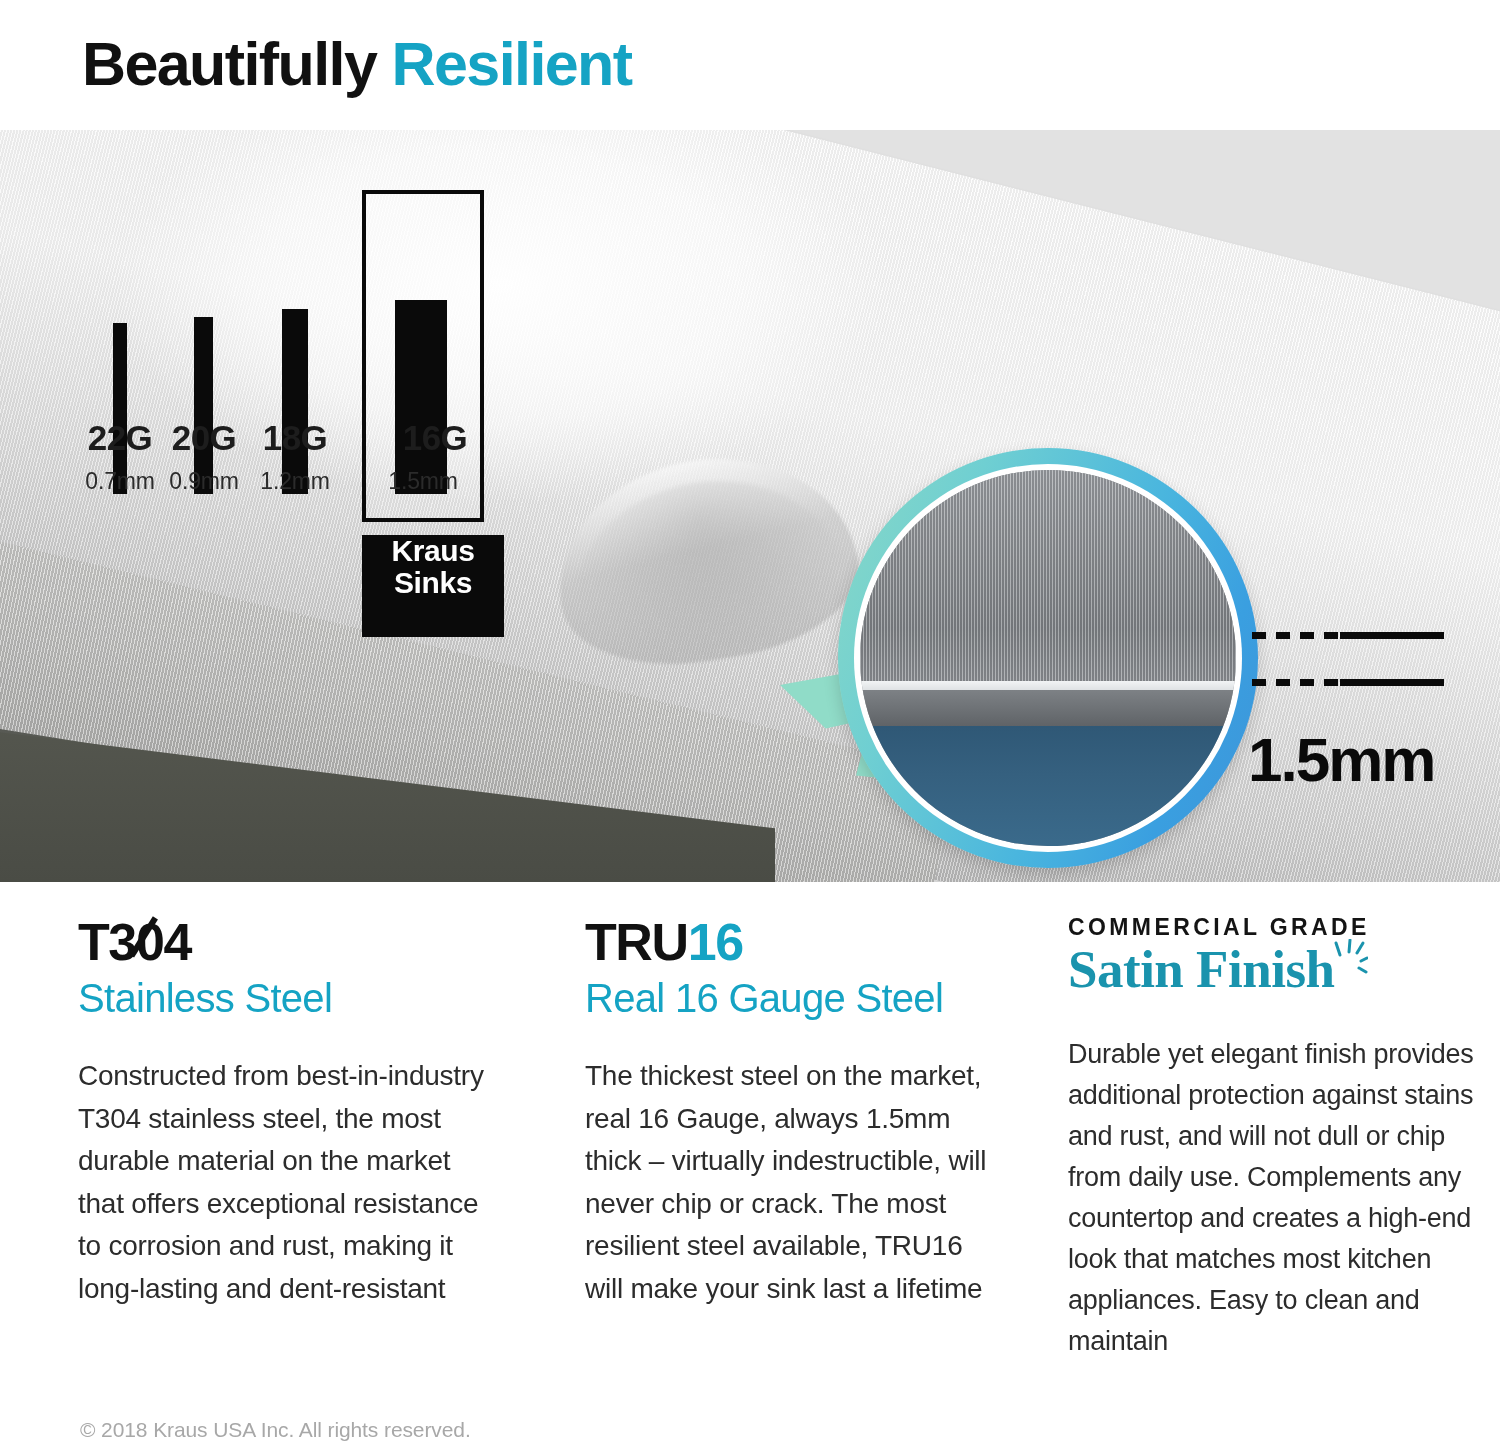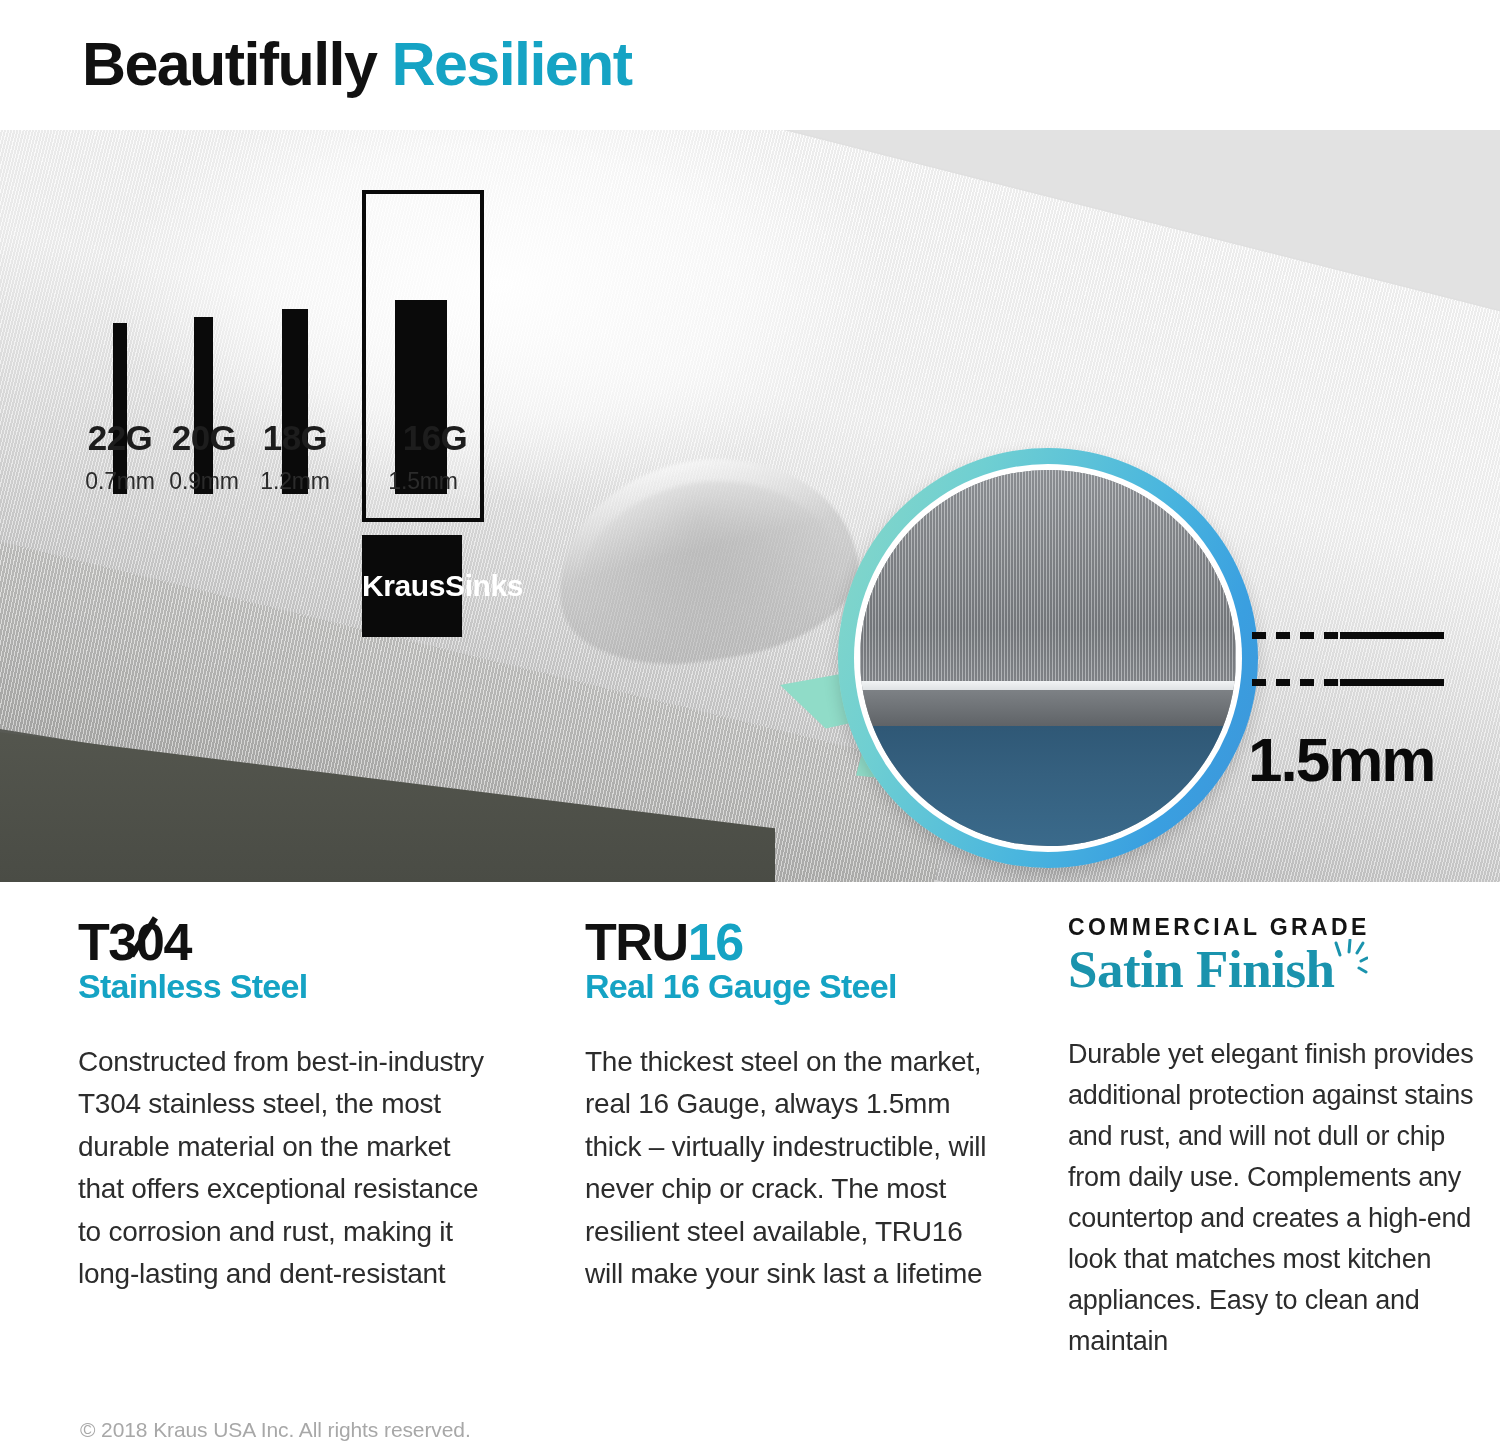--- a/index.html
+++ b/index.html
@@ -102,23 +102,23 @@
   }
   .gsub {
     position:absolute; top:338px; font-size:23px; color:#2b2b2b;
     text-align:center; letter-spacing:-.2px;
   }
   .ghighlight {
     position:absolute; left:362px; top:60px; width:122px; height:332px;
     border:4px solid #0a0a0a; background:rgba(255,255,255,.14);
   }
   .krausbox {
-    position:absolute; left:362px; top:405px; width:100px; height:102px;
-    background:#0a0a0a; color:#ffffff; display:flex; flex-direction:row;
-    align-items:center; justify-content:space-between; line-height:1.06;
+    position:absolute; left:362px; top:405px; width:142px; height:102px;
+    background:#0a0a0a; color:#ffffff; display:flex; flex-direction:column;
+    align-items:center; justify-content:flex-start; line-height:1.06;
     font-size:30px; font-weight:bold; letter-spacing:-.4px;
   }
 
   
   .mag-wrap { position:absolute; left:0; top:0; width:1500px; height:752px; }
   .mag-arrow {
     position:absolute; left:780px; top:524px; width:152px; height:124px;
     background:#90dcc8;
     clip-path:polygon(0% 25%, 76% 8%, 100% 0%, 96% 44%, 66% 100%, 50% 98%, 60% 52%, 30% 60%);
     filter:drop-shadow(0 0 2px rgba(255,255,255,.9));
@@ -178,22 +178,22 @@
   }
   .col { position:absolute; top:0; width:420px; }
   .c1 { left:78px; } .c2 { left:585px; } .c3 { left:1068px; width:412px; }
 
   .h-big {
     font-size:52px; font-weight:bold; letter-spacing:-1.4px;
     line-height:1.02; color:#111111; white-space:nowrap;
   }
   .h-big .accent { color:#15a3c4; }
   .h-sub {
-    font-size:34px; font-weight:bold; color:#15a3c4;
-    letter-spacing:-.7px; margin-top:0; line-height:1.05; white-space:nowrap;
+    font-size:40px; font-weight:normal; color:#15a3c4;
+    letter-spacing:-.7px; margin-top:8px; line-height:1.05; white-space:nowrap;
   }
   
   .zero-slash { position:relative; display:inline-block; }
   .zero-slash::after {
     content:""; position:absolute; left:12%; top:8%; width:76%; height:84%;
     border-left:6px solid #111111; transform:rotate(32deg);
     transform-origin:center;
   }
 
   

